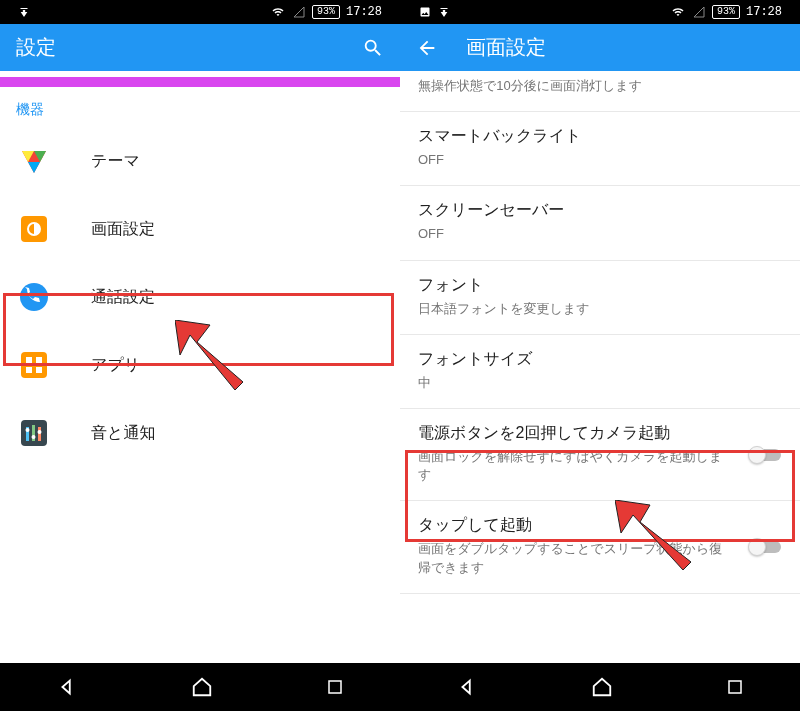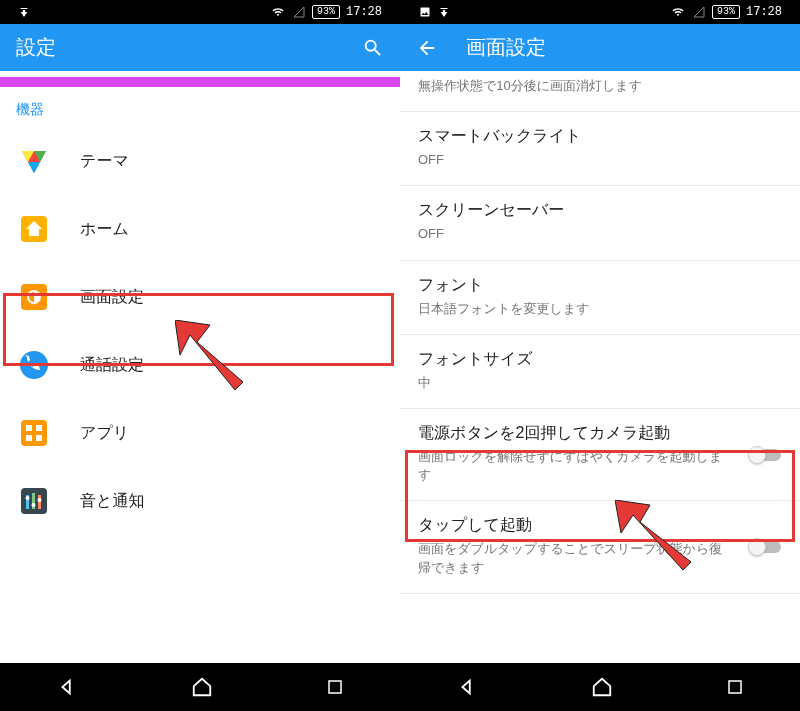--- a/index.html
+++ b/index.html
@@ -72,21 +72,21 @@
     font-size: 14px;
     padding: 14px 16px 8px;
     font-weight: 500;
     border-top: 10px solid #d946ef;
     margin-top: 6px;
   }
   .list-item {
     display: flex;
     align-items: center;
     padding: 16px 16px;
-    gap: 28px;
+    gap: 39px;
     font-size: 16px;
     color: #212121;
     min-height: 64px;
     position: relative;
   }
   .list-item .icon-wrap {
     width: 36px;
     height: 36px;
     display: flex;
     align-items: center;
@@ -207,29 +207,20 @@
           <svg width="32" height="32" viewBox="0 0 32 32">
               <path d="M4 6 L28 6 L16 28 Z" fill="#f44336"></path>
               <path d="M4 6 L16 6 L10 17 Z" fill="#ffeb3b"></path>
               <path d="M16 6 L28 6 L22 17 Z" fill="#4caf50"></path>
               <path d="M10 17 L22 17 L16 28 Z" fill="#03a9f4"></path>
             </svg>
         </span>
         <span>テーマ</span>
       </div>
 
-      <div class="list-item">
-        <span class="icon-wrap">
-          <svg width="32" height="32" viewBox="0 0 32 32">
-              <rect x="3" y="3" width="26" height="26" rx="4" fill="#ffb300"></rect>
-              <path d="M16 8 L24 16 L21 16 L21 23 L11 23 L11 16 L8 16 Z" fill="#fff"></path>
-            </svg>
-        </span>
-        <span>ホーム</span>
-      </div>
 
       <div class="list-item">
         <span class="icon-wrap">
           <svg width="32" height="32" viewBox="0 0 32 32">
               <rect x="3" y="3" width="26" height="26" rx="4" fill="#ff9800"></rect>
               <circle cx="16" cy="16" r="6" fill="none" stroke="#fff" stroke-width="2"></circle>
               <path d="M16 10 A6 6 0 0 1 16 22 Z" fill="#fff"></path>
             </svg>
         </span>
         <span>画面設定</span>

